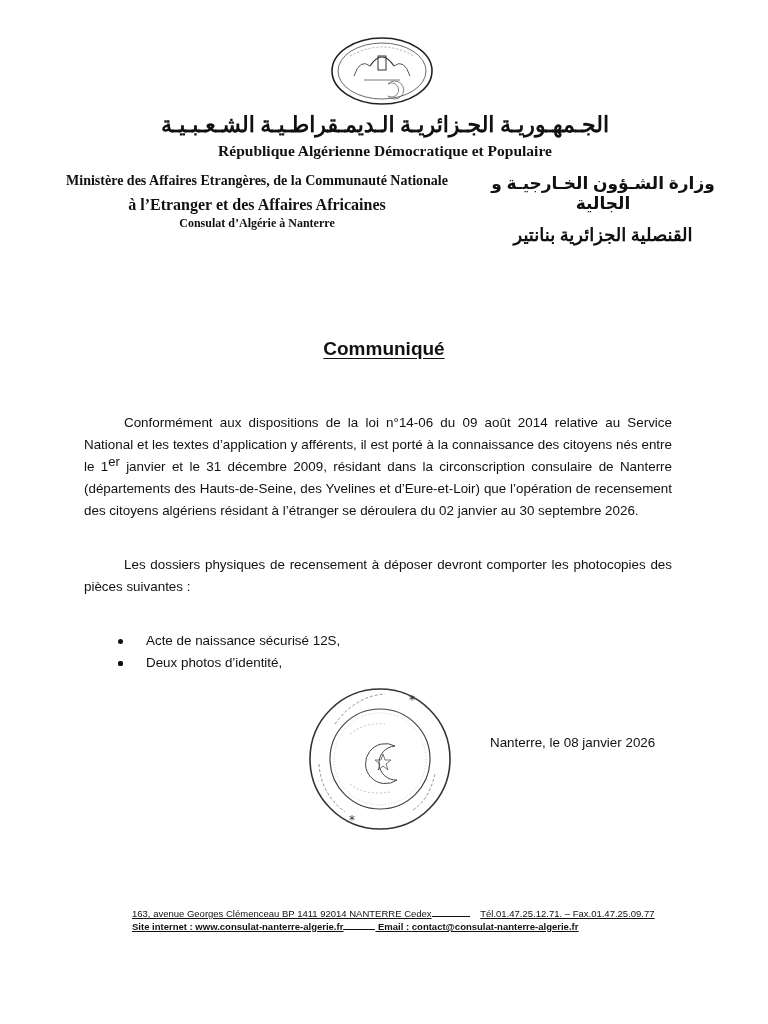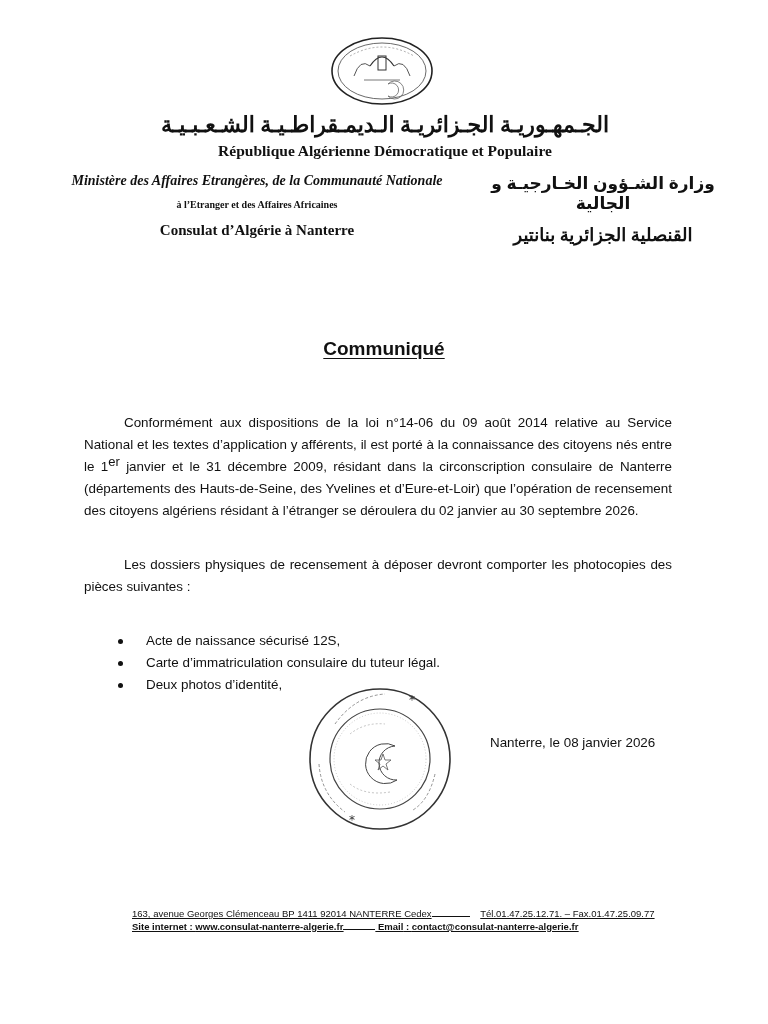--- a/index.html
+++ b/index.html
@@ -7,23 +7,23 @@
   .serif { font-family: "Liberation Serif", "DejaVu Serif", serif; }
   .sans { font-family: "Liberation Sans", "DejaVu Sans", sans-serif; }
   .abs { position: absolute; }
 
   #emblem { left: 330px; top: 36px; width: 104px; height: 70px; }
 
   #arabic-republic { left: 140px; top: 112px; width: 490px; text-align: center; font-size: 22px; font-weight: bold; direction: rtl; letter-spacing: 1px; }
   #fr-republic { left: 140px; top: 142px; width: 490px; text-align: center; font-size: 15.5px; font-weight: bold; }
 
   #left-block { left: 52px; top: 172px; width: 410px; text-align: center; }
-  #left-block .l1 { font-size: 14px; font-weight: bold; line-height: 18px; font-style: italic; }
-  #left-block .l2 { font-size: 10px; font-weight: bold; line-height: 18px; margin-top: 6px; }
-  #left-block .l3 { font-size: 15px; font-weight: bold; line-height: 18px; margin-top: 7px; }
+  #left-block .l1 { font-size: 14px; font-weight: bold; line-height: 18px; }
+  #left-block .l2 { font-size: 16px; font-weight: bold; line-height: 18px; margin-top: 6px; }
+  #left-block .l3 { font-size: 12px; font-weight: bold; line-height: 18px; }
 
   #right-block { left: 478px; top: 174px; width: 250px; text-align: center; direction: rtl; font-weight: bold; }
   #right-block .r1 { font-size: 17px; line-height: 20px; }
   #right-block .r2 { font-size: 17px; line-height: 20px; }
   #right-block .r3 { font-size: 18px; line-height: 22px; margin-top: 10px; font-family: Liberation Serif, serif; }
 
   #title { left: 0; width: 768px; top: 338px; text-align: center; font-size: 19px; font-weight: bold; text-decoration: underline; text-underline-offset: 3px; }
 
   .para { left: 84px; width: 588px; font-size: 13.4px; line-height: 22px; text-align: justify; }
   .para .indent { display: inline-block; width: 40px; }
@@ -74,21 +74,21 @@
 </div>
 
 <div id="title" class="abs sans">Communiqué</div>
 
 <div id="para1" class="abs para sans"><span class="indent"></span><span>Conformément aux dispositions de la loi n°14-06 du 09 août 2014 relative au Service National et les textes d’application y afférents, il est porté à la connaissance des citoyens nés entre le 1</span><sup>er</sup><span> janvier et le 31 décembre 2009, résidant dans la circonscription consulaire de Nanterre (départements des Hauts-de-Seine, des Yvelines et d’Eure-et-Loir) que l’opération de recensement des citoyens algériens résidant à l’étranger se déroulera du 02 janvier au 30 septembre 2026.</span></div>
 
 <div id="para2" class="abs para sans"><span class="indent"></span><span>Les dossiers physiques de recensement à déposer devront comporter les photocopies des pièces suivantes :</span></div>
 
 <ul id="bullets" class="abs sans">
   <li><span class="dot"></span><span>Acte de naissance sécurisé 12S,</span></li>
-  <li><span class="dot"></span><span>Carte d’immatriculation consulaire du tuteur légal.</span></li>
+  <li><span class="dot"></span></li>
   <li><span class="dot"></span><span>Deux photos d’identité,</span></li>
 </ul>
 
 <svg id="stamp" class="abs" viewBox="0 0 150 150">
   <circle cx="75" cy="75" r="70" fill="none" stroke="#333" stroke-width="1.6"></circle>
   <circle cx="75" cy="75" r="50" fill="none" stroke="#444" stroke-width="1.2"></circle>
   <circle cx="75" cy="75" r="46" fill="none" stroke="#999" stroke-width="0.5" stroke-dasharray="1 2"></circle>
   <path d="M90 62 A20 20 0 1 0 92 96 A16 16 0 1 1 90 62" fill="none" stroke="#444" stroke-width="1"></path>
   <polygon points="78,70 80,76 86,76 81,80 83,86 78,82 73,86 75,80 70,76 76,76" fill="none" stroke="#555" stroke-width="0.8"></polygon>
   <text x="104" y="20" font-size="12" fill="#333" font-family="DejaVu Sans, sans-serif">*</text>

